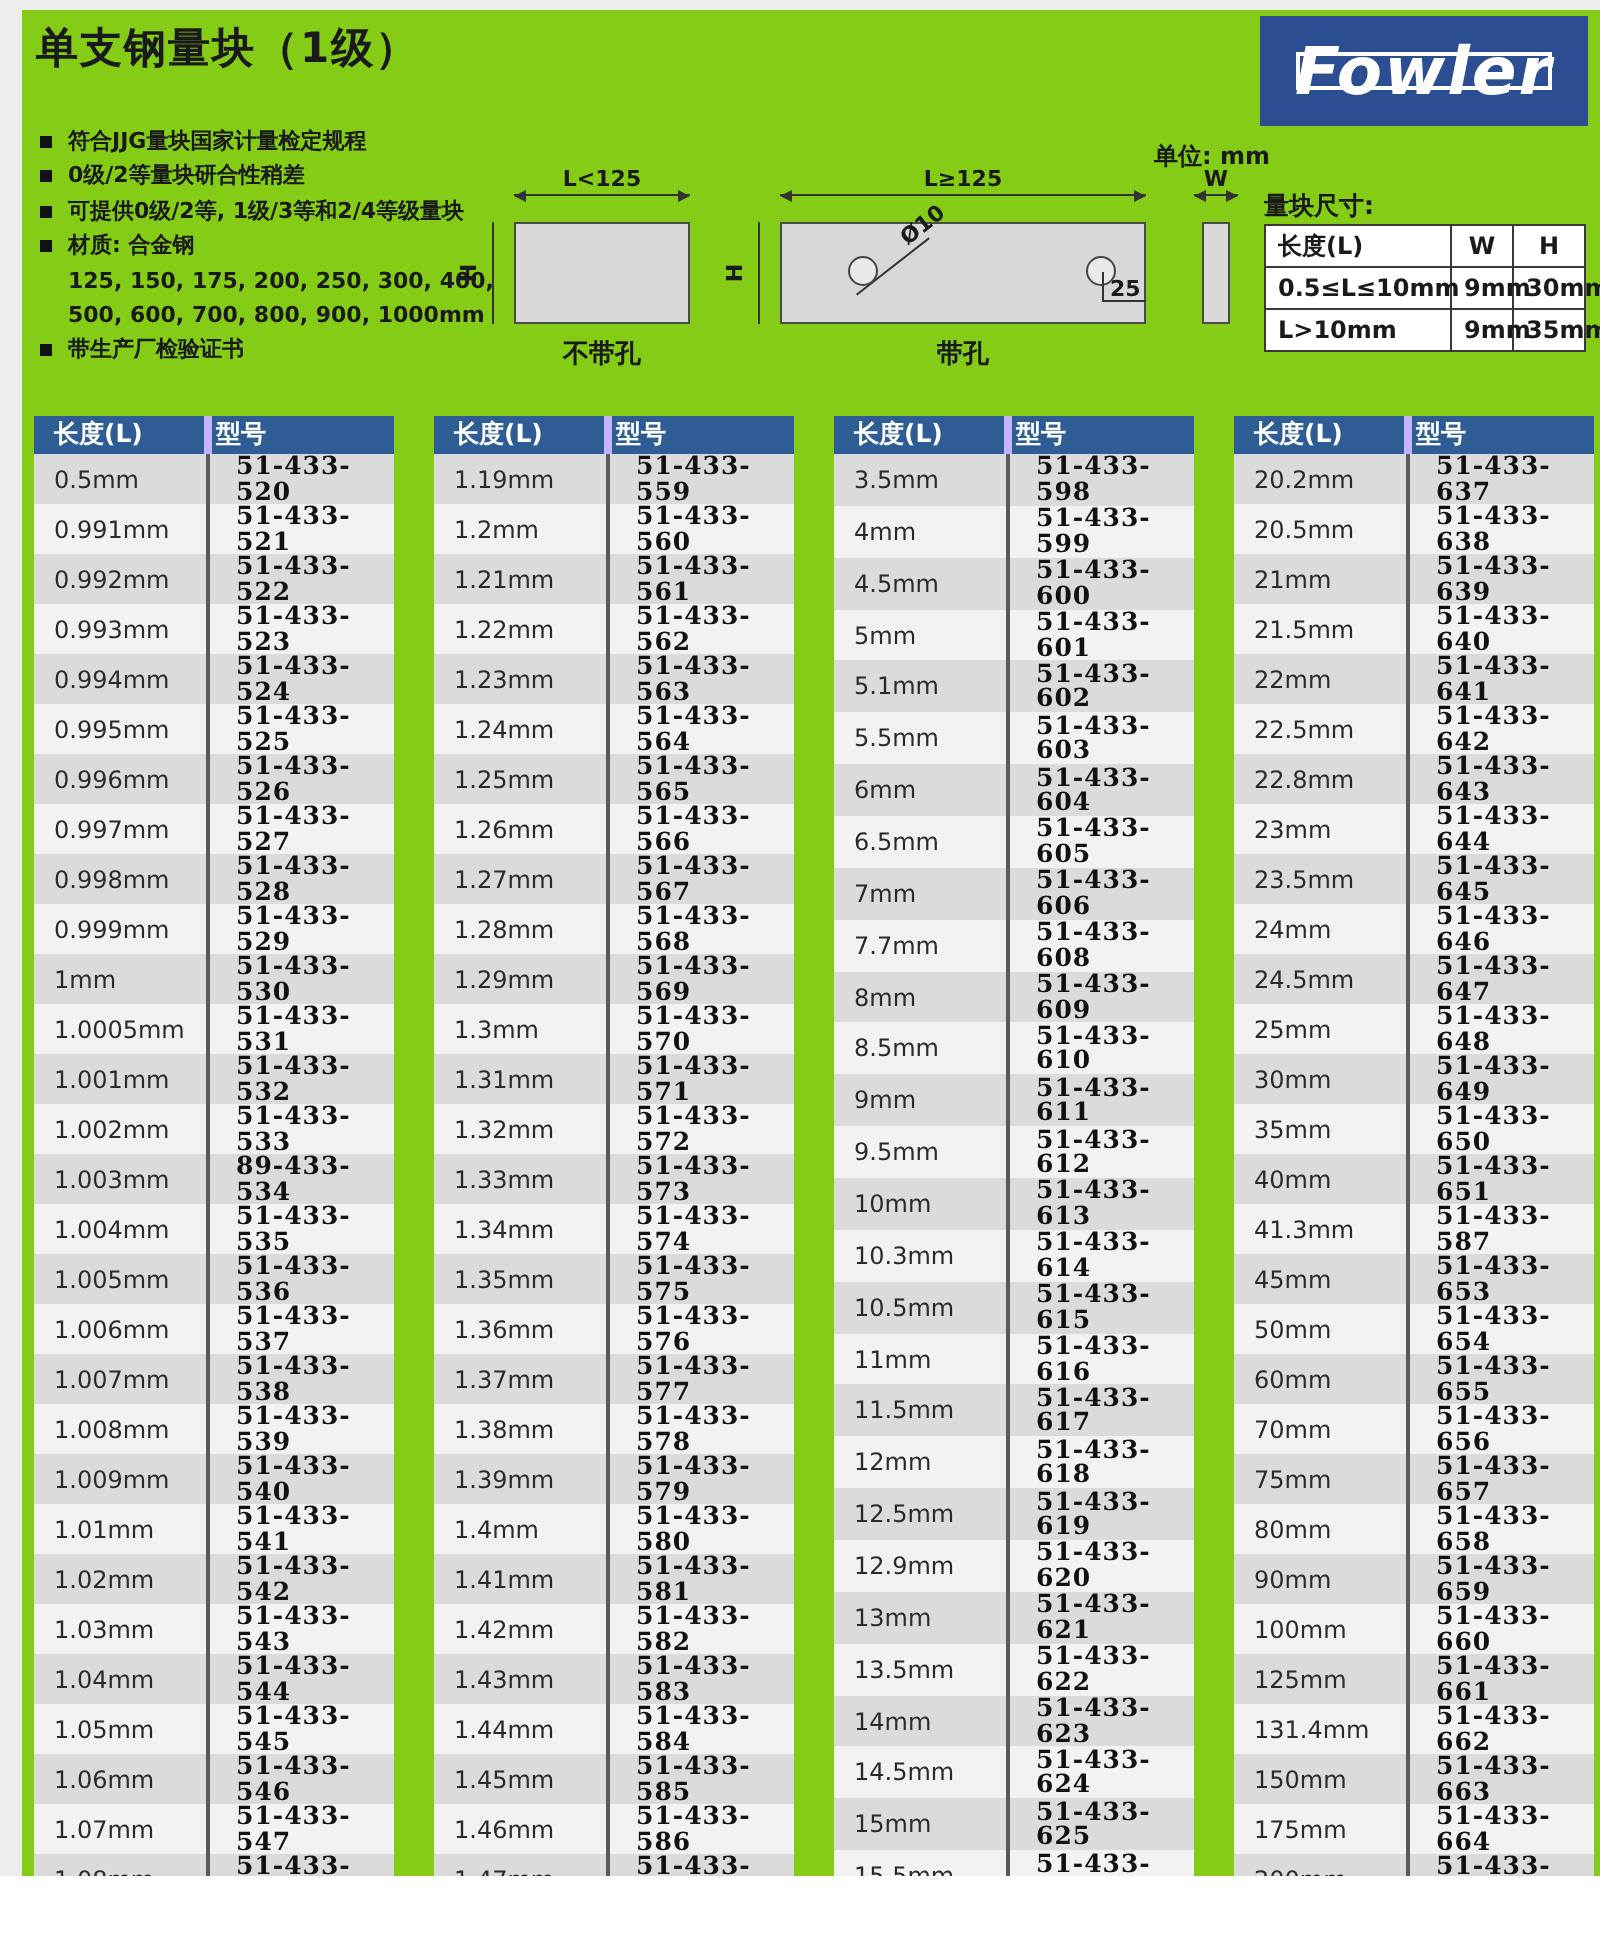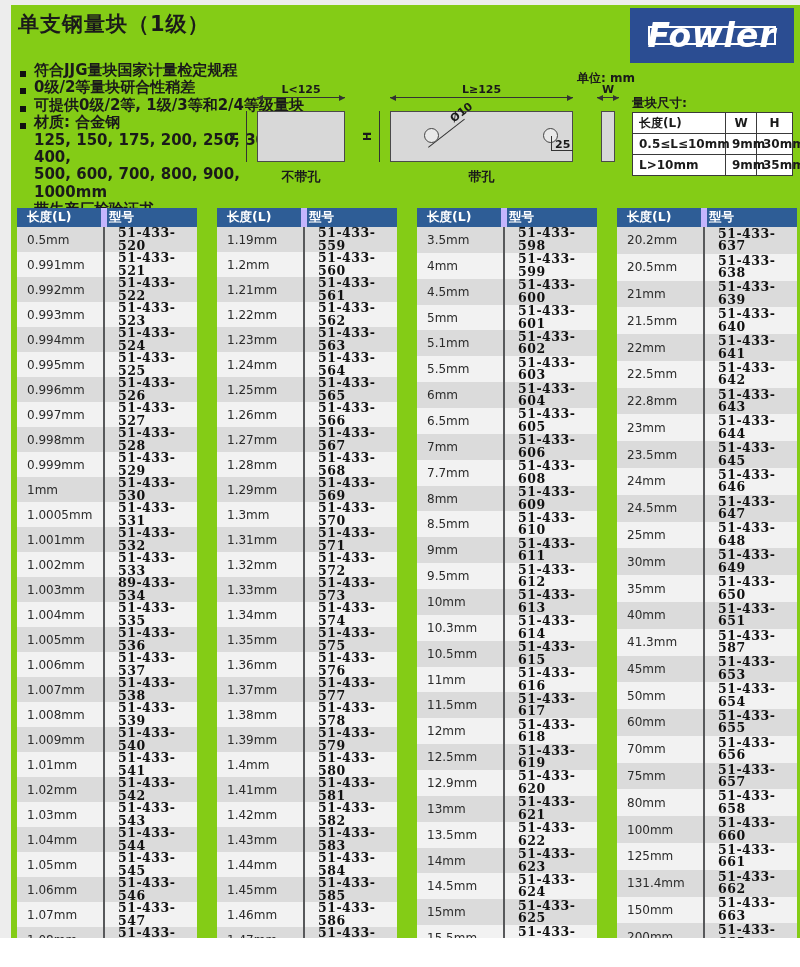--- a/index.html
+++ b/index.html
@@ -9,21 +9,21 @@
   .edge-top{position:absolute;left:0;top:0;width:800px;height:5px;background:#ededed;}
 
   .title{position:absolute;left:18px;top:10px;font-size:21px;font-weight:bold;letter-spacing:1px;}
 
   .logo{position:absolute;left:630px;top:8px;width:164px;height:55px;background:#2b4d92;
         display:flex;align-items:center;justify-content:center;box-sizing:border-box;padding:20px;}
   .logo-inner{width:100%;height:100%;border:2px solid #fff;display:flex;align-items:center;justify-content:center;}
   .logo-text{color:#fff;font-size:33px;font-weight:bold;font-style:italic;letter-spacing:1px;line-height:1;}
 
   .features{position:absolute;left:18px;top:62px;width:300px;list-style:none;margin:0;padding:0;}
-  .features li{display:flex;align-items:center;font-size:15px;font-weight:bold;line-height:17.4px;}
+  .features li{display:flex;align-items:flex-start;font-size:11px;font-weight:bold;line-height:17.4px;}
   .features .sq{width:6px;height:6px;background:#111;margin:6px 8px 0 2px;flex:none;}
   .features li.cont{padding-left:16px;}
 
   .unit-label{position:absolute;left:577px;top:70px;font-size:12px;font-weight:bold;}
 
   .block{position:absolute;background:#d8d8d8;border:1px solid #4a4a4a;box-sizing:border-box;}
   .dim{position:absolute;height:0;border-top:1px solid #333;}
   .dim:before,.dim:after{content:"";position:absolute;top:-3.5px;width:0;height:0;
         border-top:3.5px solid transparent;border-bottom:3.5px solid transparent;}
   .dim:before{left:0;border-right:6px solid #333;}
@@ -46,21 +46,21 @@
   .size-table th,.size-table td{border:1px solid #3a3a3a;font-size:12px;font-weight:bold;
         height:20px;padding:0 0 0 6px;text-align:left;}
   .size-table .c{text-align:center;padding:0;}
   .size-table col.c1{width:93px;} .size-table col.c2{width:31px;} .size-table col.c3{width:36px;}
 
   .tables{position:absolute;left:17px;top:208px;display:flex;gap:20px;}
   table.spec{width:180px;border-collapse:collapse;table-layout:fixed;}
   table.spec col.len{width:87px;} table.spec col.mod{width:93px;}
   table.spec th{background:#2e5d96;color:#fff;font-size:12.5px;font-weight:bold;
         height:19px;text-align:left;padding:0 0 0 10px;}
-  table.spec th.mod{border-left:6px solid #c4b5fd;padding-left:2px;}
+  table.spec th.mod{border-left:4px solid #c4b5fd;padding-left:2px;}
   table.spec td{height:18.7px;padding:0;font-size:12px;line-height:1;}
   table.spec td.len{padding-left:10px;color:#2a2a2a;}
   table.spec td.mod{border-left:2px solid #58595b;padding-left:13px;
         font-family:"DejaVu Serif","Liberation Serif",serif;font-weight:bold;
         font-size:12.5px;letter-spacing:0.5px;color:#111;}
   table.spec tbody tr:nth-child(odd){background:#dbdbdb;}
   table.spec tbody tr:nth-child(even){background:#f2f2f2;}
 </style>
 </head>
 <body>
@@ -652,34 +652,42 @@
           </tr>
           <tr>
             <td class="len">75mm</td>
             <td class="mod">51-433-657</td>
           </tr>
           <tr>
             <td class="len">80mm</td>
             <td class="mod">51-433-658</td>
           </tr>
           <tr>
+            <td class="len">90mm</td>
+            <td class="mod">51-433-659</td>
+          </tr>
+          <tr>
             <td class="len">100mm</td>
             <td class="mod">51-433-660</td>
           </tr>
           <tr>
             <td class="len">125mm</td>
             <td class="mod">51-433-661</td>
           </tr>
           <tr>
             <td class="len">131.4mm</td>
             <td class="mod">51-433-662</td>
           </tr>
           <tr>
             <td class="len">150mm</td>
             <td class="mod">51-433-663</td>
+          </tr>
+          <tr>
+            <td class="len">175mm</td>
+            <td class="mod">51-433-664</td>
           </tr>
           <tr>
             <td class="len">200mm</td>
             <td class="mod">51-433-665</td>
           </tr>
           <tr>
             <td class="len">250mm</td>
             <td class="mod">51-433-666</td>
           </tr>
         </tbody>

